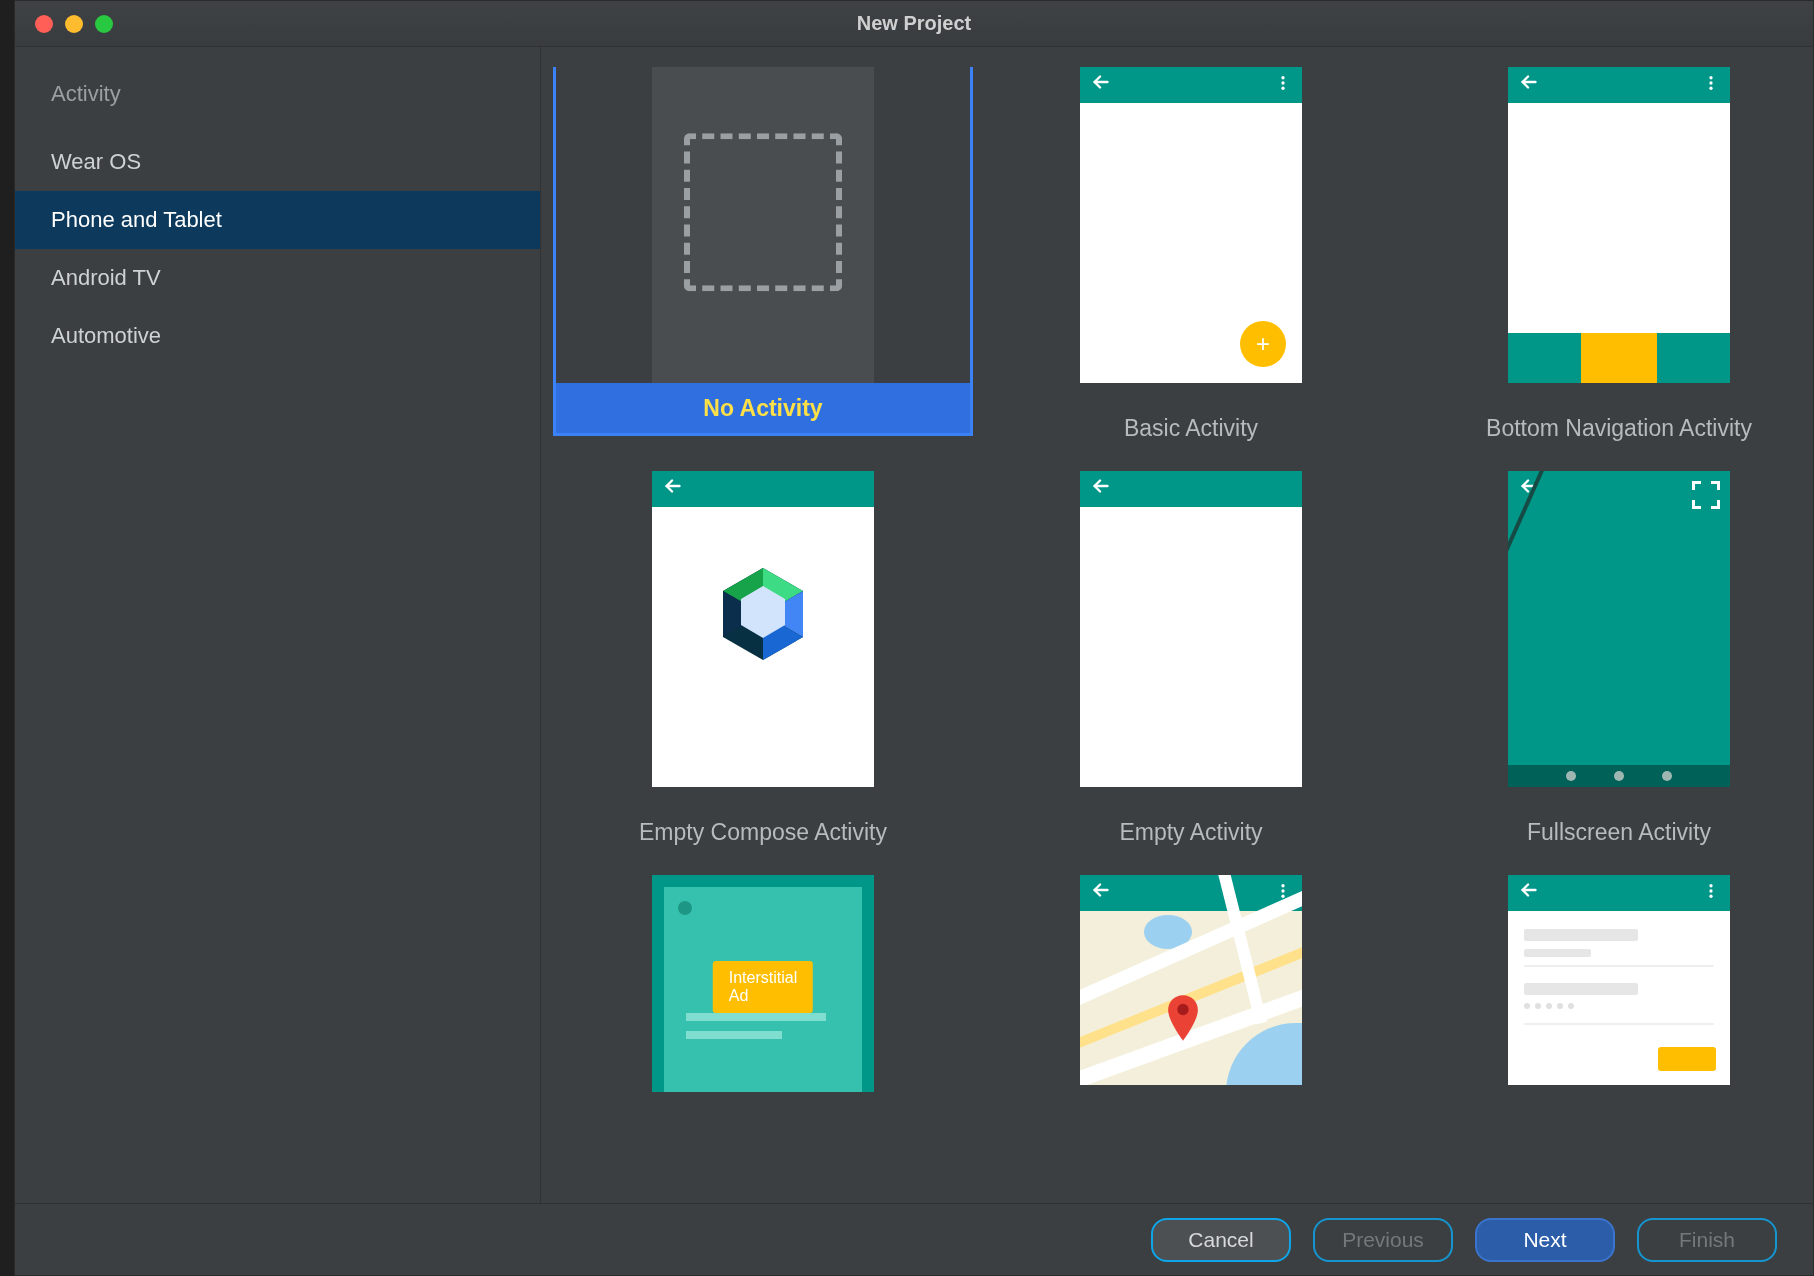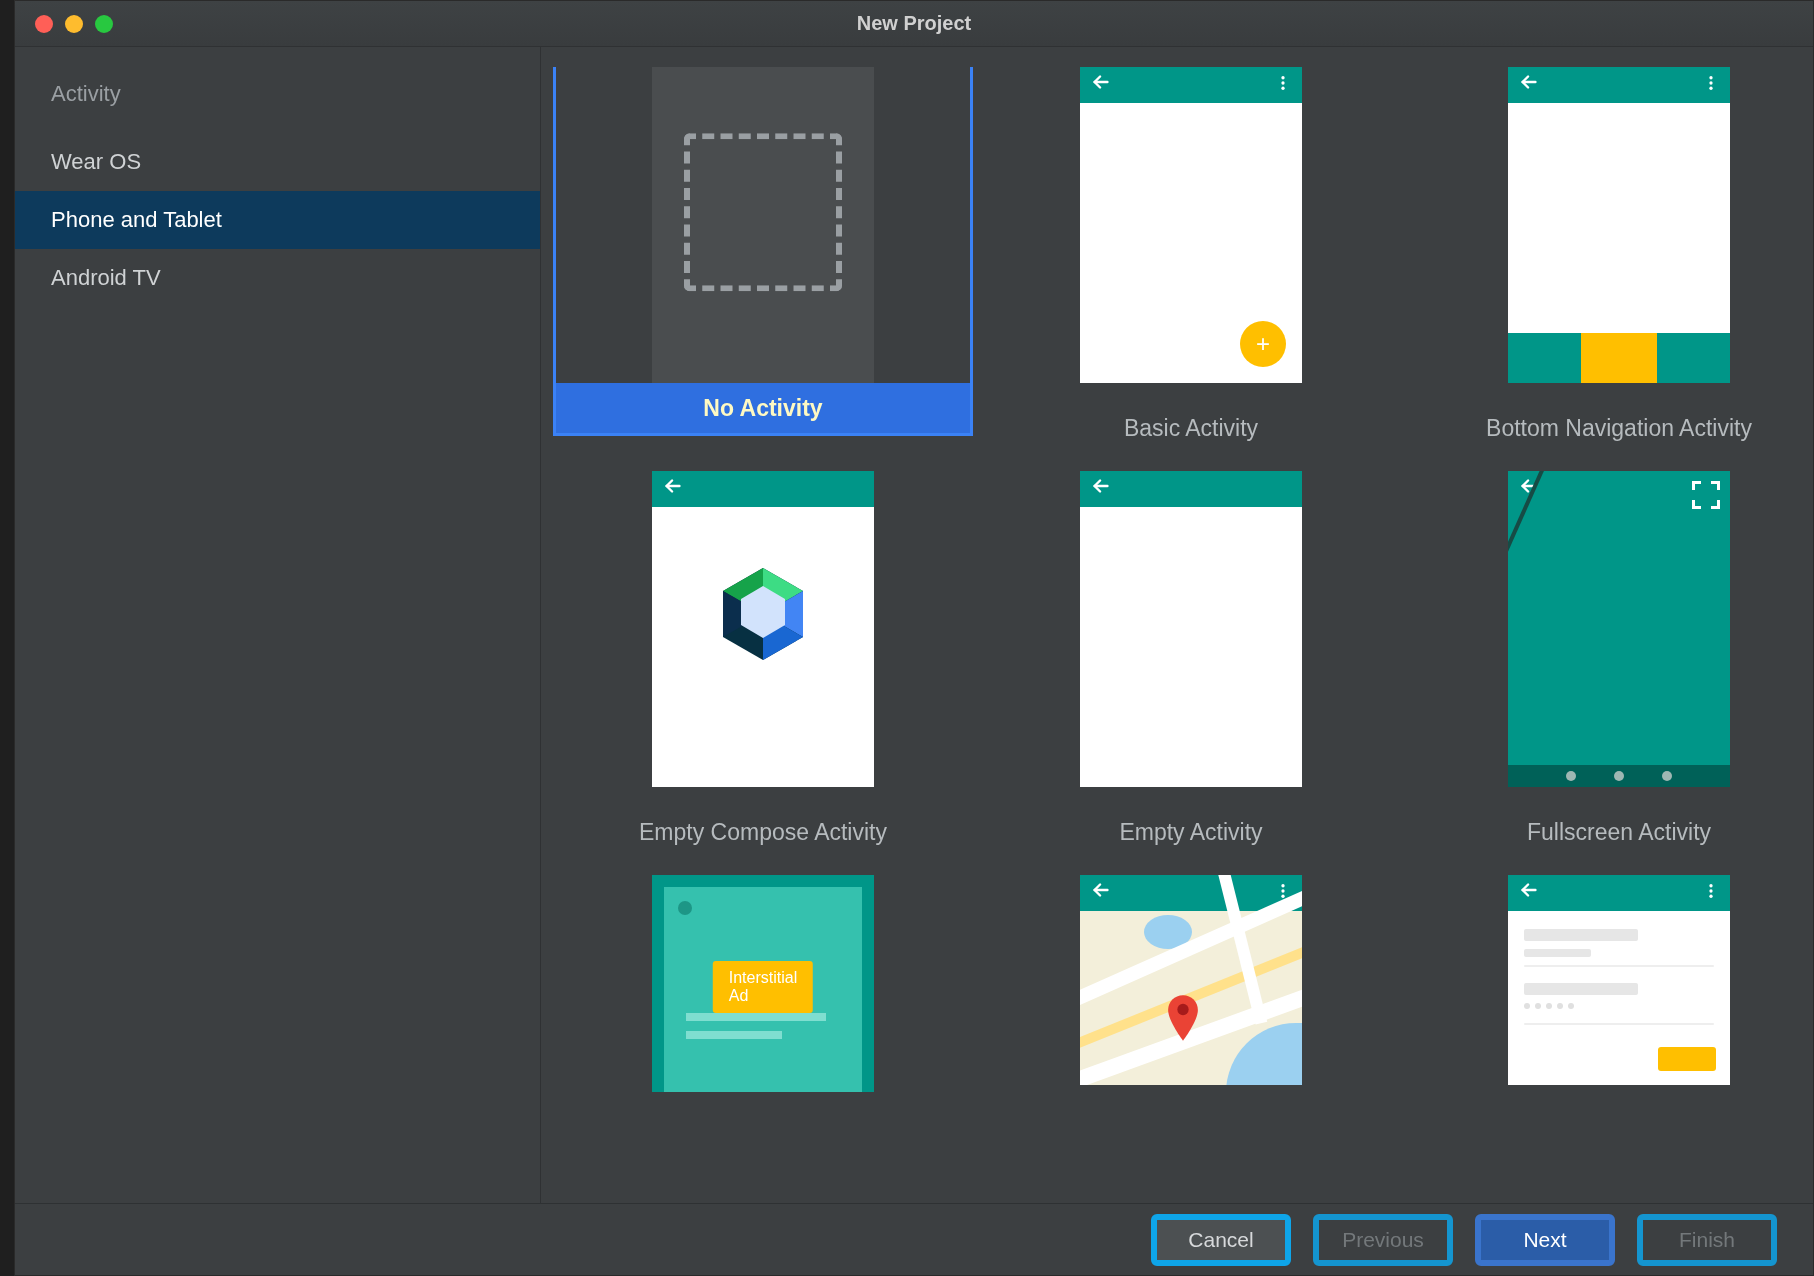--- a/index.html
+++ b/index.html
@@ -40,21 +40,21 @@
     display:grid; grid-template-columns:repeat(3, 420px);
     column-gap:8px; row-gap:18px;
     padding: 20px 20px 40px 12px;
     justify-content:start;
   }
   .cell { width:420px; display:flex; flex-direction:column; align-items:center; }
   .thumb { width:222px; height:316px; background:#4a4d4f; position:relative; overflow:hidden; }
   .label-strip { width:100%; height:50px; display:flex; align-items:center; justify-content:center; color:#b6bbbe; font-size:23px; margin-top:0; }
   .cell.selected .thumb-outer { border:3px solid #3b82f6; border-top:none; }
   .thumb-outer { width:100%; display:flex; flex-direction:column; align-items:center; padding-bottom:0; }
-  .cell.selected .label-strip { background:#2f6fe0; color:#fef9c3; font-weight:600; }
+  .cell.selected .label-strip { background:#2f6fe0; color:#fde047; font-weight:600; }
   .cell .label { padding-top:20px; height:70px; display:flex; align-items:center; justify-content:center; color:#b6bbbe; font-size:23px; text-align:center;}
 
   
   .appbar { position:absolute; left:0; top:0; right:0; height:36px; background:#009688; display:flex; align-items:center; justify-content:space-between; padding:0 10px; }
   .appbar .back-arrow { color:#fff; font-size:22px; }
   .appbar .dots { color:#fff; font-size:22px; letter-spacing:2px; }
   .white-body { position:absolute; left:0; top:36px; right:0; bottom:0; background:#fff; }
 
   
   .dashed-sq { position:absolute; left:50%; top:50%; width:158px; height:158px; transform:translate(-50%,-58%); border:6px dashed #9a9fa3; border-radius:6px; background:transparent;}
@@ -105,21 +105,21 @@
   .pd-body{position:absolute;top:36px;left:0;right:0;bottom:0;background:#fff;padding:18px 16px;}
   .pd-row{height:12px;background:#e6e6e6;margin-bottom:8px;border-radius:2px;}
   .pd-row.short{width:60%;} .pd-row.long{width:100%;height:2px;background:#eee;margin-bottom:16px;}
   .pd-row.tiny{width:35%;height:8px;}
   .pd-dots{display:flex;gap:5px;margin:4px 0 14px;} .pd-dots i{width:6px;height:6px;border-radius:50%;background:#e0e0e0;}
   .pd-btn{position:absolute;right:14px;bottom:14px;width:58px;height:24px;background:#ffbf00;border-radius:3px;}
 
   .footer {
     height:72px; border-top:1px solid #2e3133; display:flex; justify-content:flex-end; align-items:center; gap:22px; padding-right:36px; background:#3c3f41;
   }
-  .btn { min-width:140px; height:52px; border-radius:6px; border:6px solid #0ea5e9; background:#4c5052; color:#d7d9db; font-size:21px; display:flex; align-items:center; justify-content:center; cursor:pointer;}
+  .btn { min-width:140px; height:44px; border-radius:16px; border:2px solid #0ea5e9; background:#4c5052; color:#d7d9db; font-size:21px; display:flex; align-items:center; justify-content:center; cursor:pointer;}
   .btn.primary{ background:#2b5da8; border-color:#3a74cc; color:#fff;}
   .btn.ghost{ background:transparent; color:#7d8285;}
   .btn.disabled{ opacity:.85; cursor:default;}
   .arrow-svg{width:22px;height:22px;}
   .dots-svg { width:18px; }
 
 </style>
 </head>
 <body>
 
@@ -138,20 +138,21 @@
     <div class="title">New Project</div>
   </div>
 
   <div class="body">
 
     <div class="sidebar">
       <div class="sidebar-title">Activity</div>
       <div class="side-item"><span>Wear OS</span></div>
       <div class="side-item selected"><span>Phone and Tablet</span></div>
       <div class="side-item"><span>Android TV</span></div>
+      <div class="side-item"><span>Automotive</span></div>
     </div>
 
     <div class="gallery-wrap">
       <div class="gallery">
 
         <div class="cell selected dashed-box">
           <div class="thumb-outer">
             <div class="thumb">
               <div class="dashed-sq"></div>
             </div>

